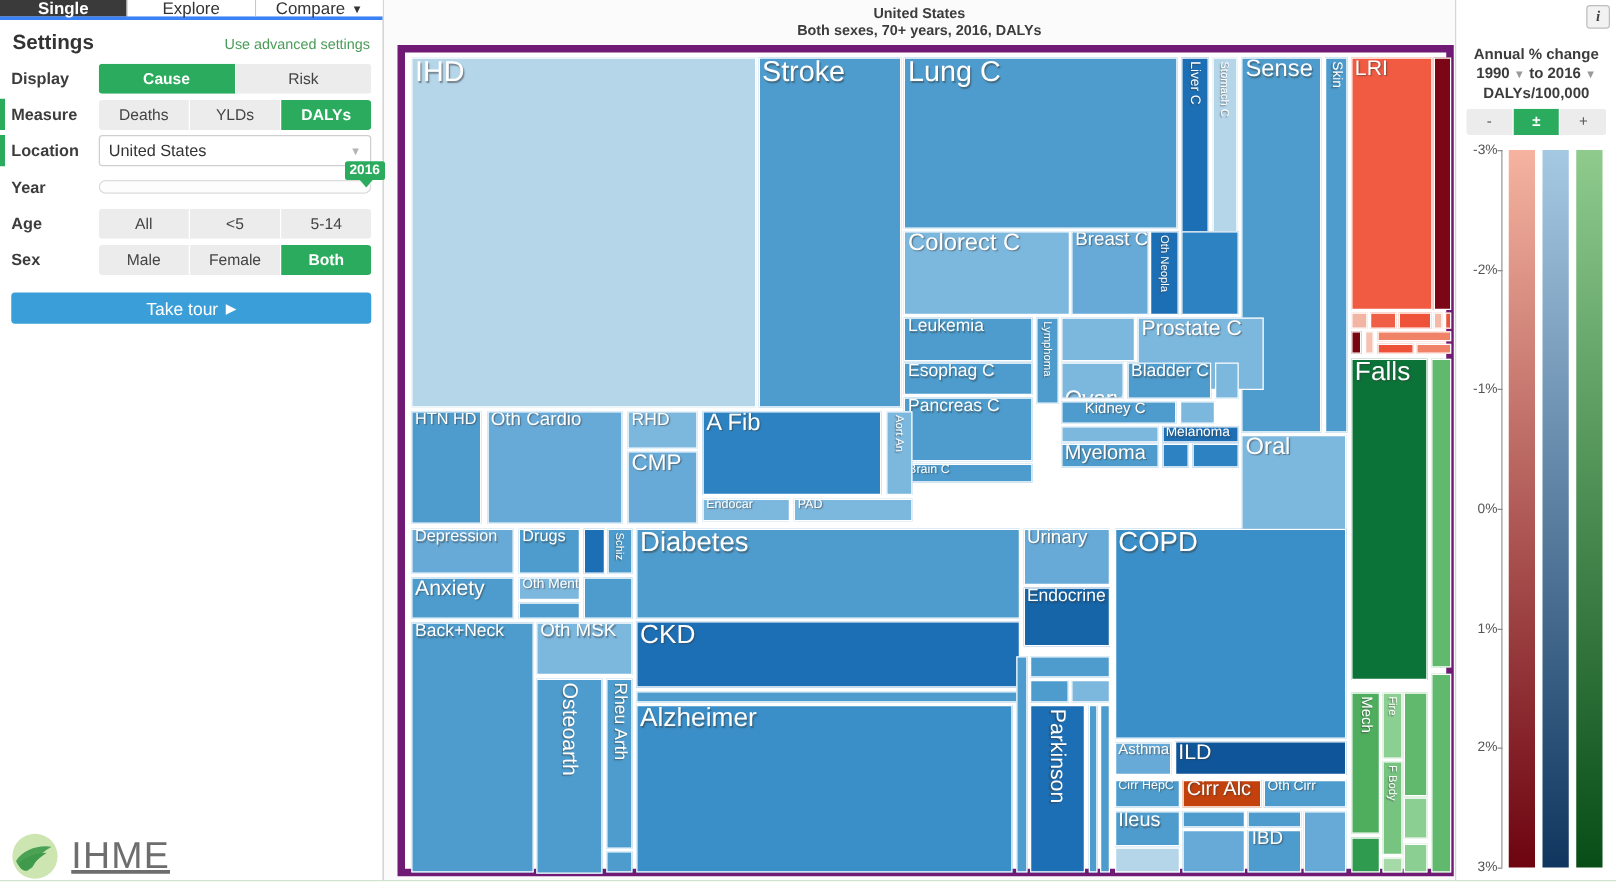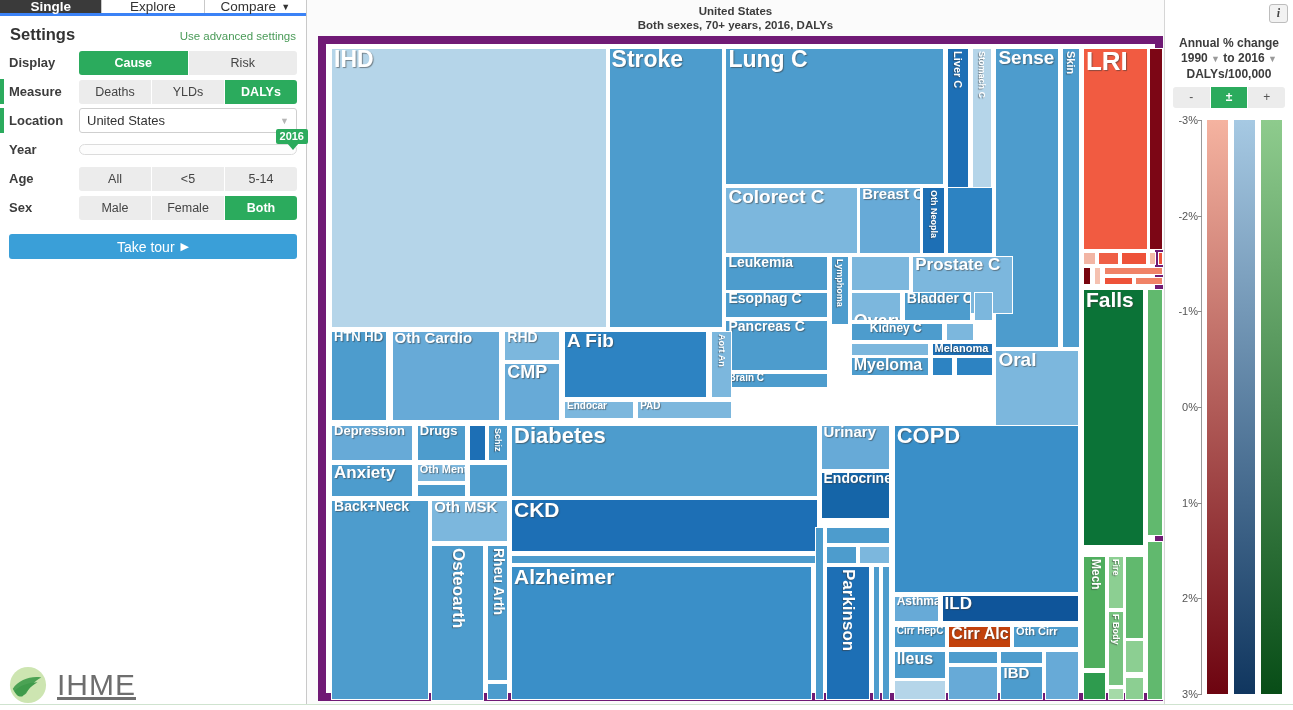--- a/index.html
+++ b/index.html
@@ -195,22 +195,21 @@
     font-size: 11.5px;
     font-weight: bold;
     color: #3c3c3c;
     line-height: 14px;
   }
   #treemap {
     position: absolute;
     left: 10px; top: 36px;
     width: 845px; height: 665px;
     background: #ffffff;
-    border: 8px solid #701a75;
-    font-weight: bold;
+    border: 6px solid #701a75;
   }
   .cell {
     position: absolute;
     overflow: hidden;
     border: 1px solid #ffffff;
     cursor: pointer;
   }
   .cell > span {
     position: absolute;
     left: 2px; top: -2px;
@@ -454,21 +453,21 @@
         <div class="cell vert" style="left: 645.888px; top: 3.966px; width: 20.184px; height: 204.91px; background: rgb(181, 213, 233);">
           <span style="font-size: 9px; left: 50%; top: 2px; transform-origin: 0px 0px; transform: rotate(90deg) translate(0px, -50%);">Stomach C</span>
         </div>
         <div class="cell" style="left: 669.436px; top: 3.966px; width: 63.916px; height: 300.094px; background: rgb(77, 156, 205);">
           <span style="font-size: 19px;">Sense</span>
         </div>
         <div class="cell vert" style="left: 735.875px; top: 3.966px; width: 18.502px; height: 300.094px; background: rgb(77, 156, 205);">
           <span style="font-size: 11px; left: 50%; top: 2px; transform-origin: 0px 0px; transform: rotate(90deg) translate(0px, -50%);">Skin</span>
         </div>
         <div class="cell" style="left: 756.9px; top: 3.966px; width: 64.757px; height: 201.605px; background: rgb(241, 91, 65);">
-          <span style="font-size: 26px;">LRI</span>
+          <span style="font-size: 17px;">LRI</span>
         </div>
         <div class="cell" style="left: 823.339px; top: 3.966px; width: 13.456px; height: 201.605px; background: rgb(124, 6, 21);"></div>
         <div class="cell" style="left: 399.475px; top: 143.437px; width: 132.037px; height: 66.1px; background: rgb(124, 183, 221);">
           <span style="font-size: 19px;">Colorect C</span>
         </div>
         <div class="cell" style="left: 533.194px; top: 143.437px; width: 61.393px; height: 66.1px; background: rgb(103, 170, 215);">
           <span style="font-size: 15px;">Breast C</span>
         </div>
         <div class="cell vert" style="left: 596.269px; top: 143.437px; width: 22.707px; height: 66.1px; background: rgb(29, 111, 181);">
           <span style="font-size: 9px; left: 50%; top: 2px; transform-origin: 0px 0px; transform: rotate(90deg) translate(0px, -50%);">Oth Neopla</span>

